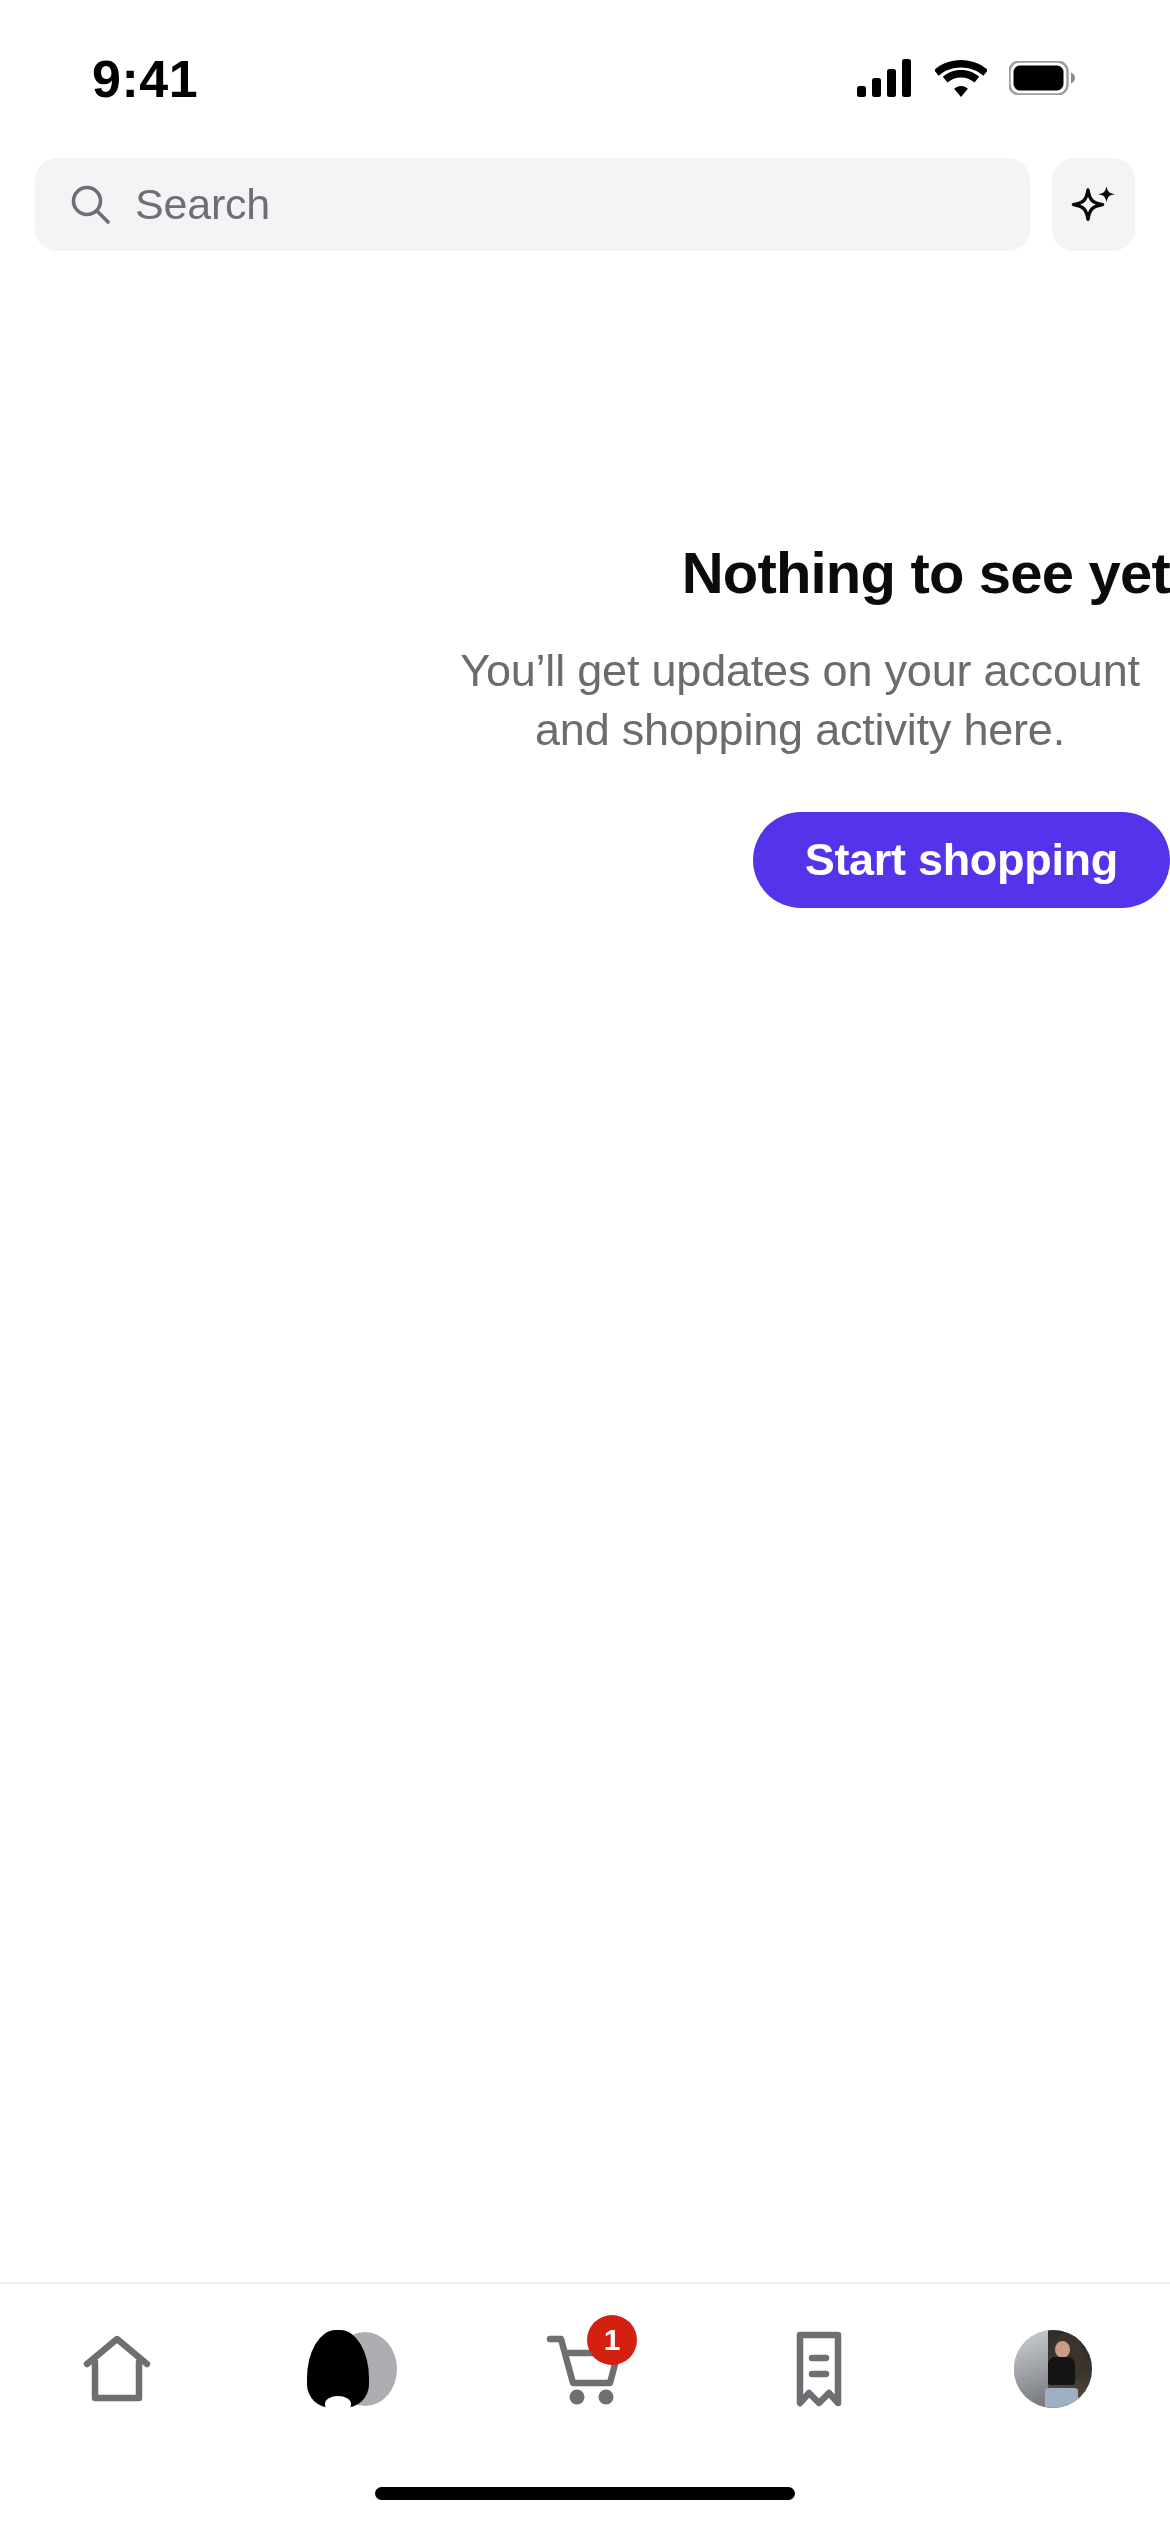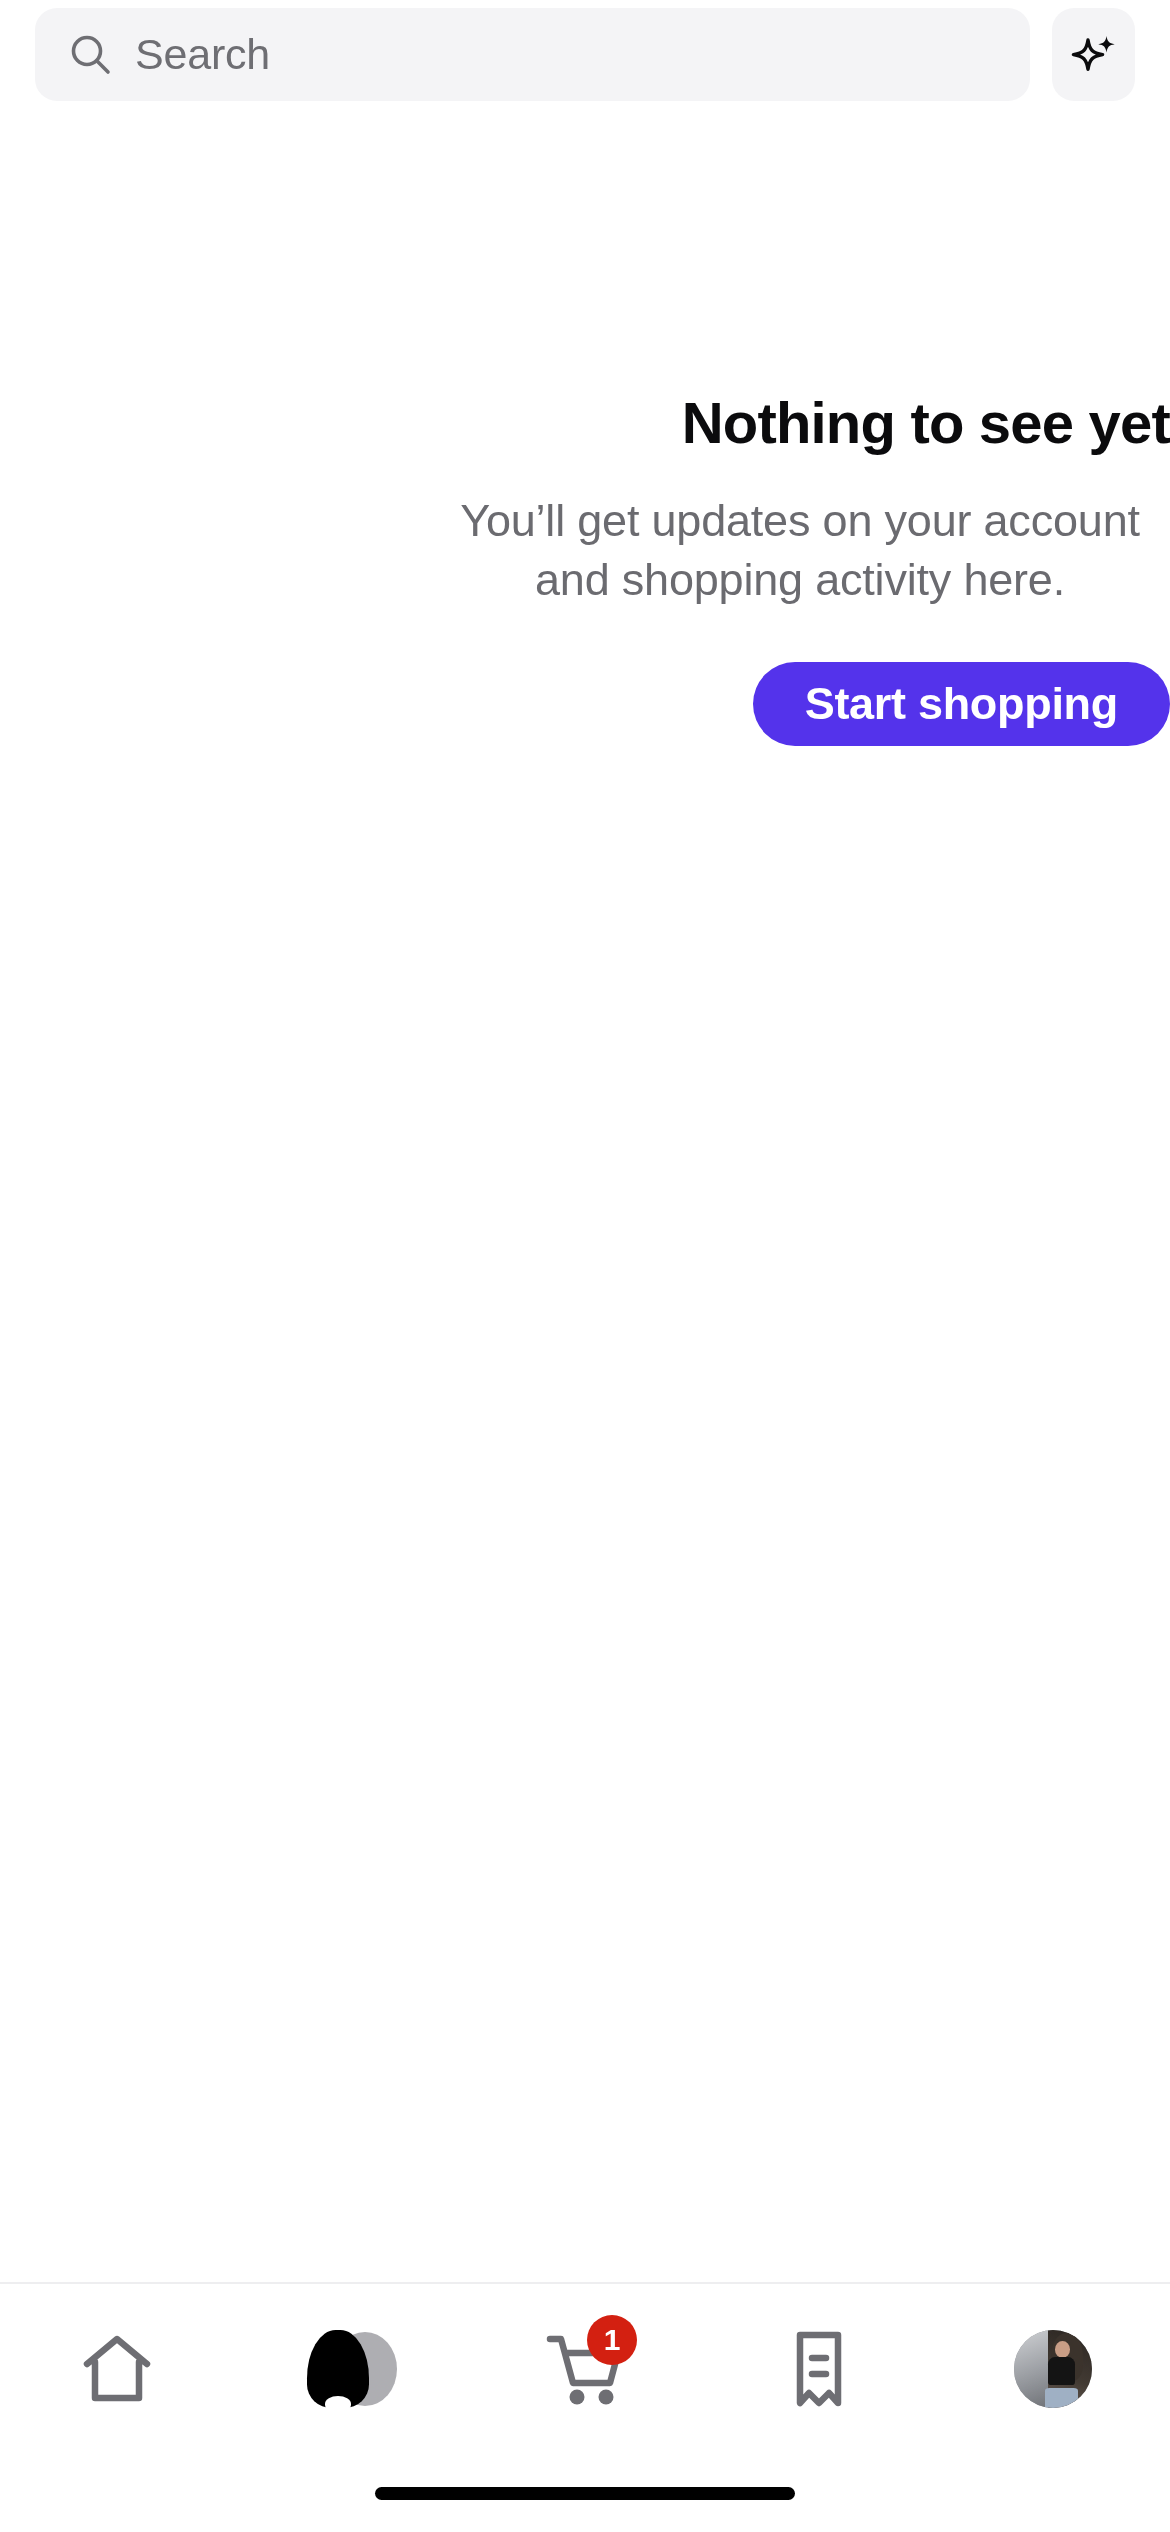--- a/index.html
+++ b/index.html
@@ -80,21 +80,21 @@
     line-height:1.32; text-align:center;
     letter-spacing:-0.2px;
     max-width:740px;
   }
   .cta {
     margin-top:52px;
     background:#5433eb;
     color:#ffffff;
     border:none;
     border-radius:48px;
-    height:84px;
+    height:96px;
     padding:0 52px;
     font-family:"Liberation Sans", sans-serif;
     font-size:45px; font-weight:700;
     letter-spacing:-0.3px;
     display:flex; align-items:center; justify-content:center;
     cursor:pointer;
   }
 
   
   .tabbar {
@@ -173,20 +173,41 @@
   }
   .home-indicator {
     width:420px; height:13px; border-radius:7px; background:#000;
   }
 </style>
 </head>
 <body>
 
 <div class="phone">
 
+  <div class="statusbar">
+    <div class="status-time">9:41</div>
+    <div class="status-right">
+      <svg class="icon-cellular" width="56" height="38" viewBox="0 0 56 38">
+        <rect x="0" y="27" width="9" height="11" rx="2.5" fill="#000"></rect>
+        <rect x="15" y="19" width="9" height="19" rx="2.5" fill="#000"></rect>
+        <rect x="30" y="10" width="9" height="28" rx="2.5" fill="#000"></rect>
+        <rect x="45" y="0" width="9" height="38" rx="2.5" fill="#000"></rect>
+      </svg>
+      <svg class="icon-wifi" width="52" height="38" viewBox="0 0 52 38">
+        <path d="M26 7.5c8.6 0 16.5 3.1 22.4 8.2l4.6-5.6C46 3.8 36.4 0 26 0S6 3.8-1 10.1l4.6 5.6C9.5 10.6 17.4 7.5 26 7.5z" fill="#000" transform="translate(0,1)"></path>
+        <path d="M26 18.5c5.2 0 9.9 1.9 13.5 5l4.7-5.7C39.4 13.5 33 11 26 11s-13.4 2.5-18.2 6.8l4.7 5.7c3.6-3.1 8.3-5 13.5-5z" fill="#000"></path>
+        <path d="M26 27c2.7 0 5.1 1.1 6.9 2.8L26 38l-6.9-8.2c1.8-1.7 4.2-2.8 6.9-2.8z" fill="#000"></path>
+      </svg>
+      <svg class="icon-battery" width="66" height="34" viewBox="0 0 66 34">
+        <rect x="0.5" y="0.5" width="58" height="33" rx="10" fill="none" stroke="#000" stroke-opacity="0.38" stroke-width="2.5"></rect>
+        <rect x="4.5" y="4.5" width="50" height="25" rx="6.5" fill="#000"></rect>
+        <path d="M62 11.5c2.6 1 4 3 4 5.5s-1.4 4.5-4 5.5v-11z" fill="#000" fill-opacity="0.45"></path>
+      </svg>
+    </div>
+  </div>
 
   <div class="searchrow">
     <div class="searchbar">
       <svg width="44" height="44" viewBox="0 0 44 44">
         <circle cx="18" cy="18" r="13.5" fill="none" stroke="#6e6e73" stroke-width="3.6"></circle>
         <line x1="27.8" y1="27.8" x2="39" y2="39" stroke="#6e6e73" stroke-width="3.6" stroke-linecap="round"></line>
       </svg>
       <span class="search-placeholder">Search</span>
     </div>
     <div class="aibtn">

